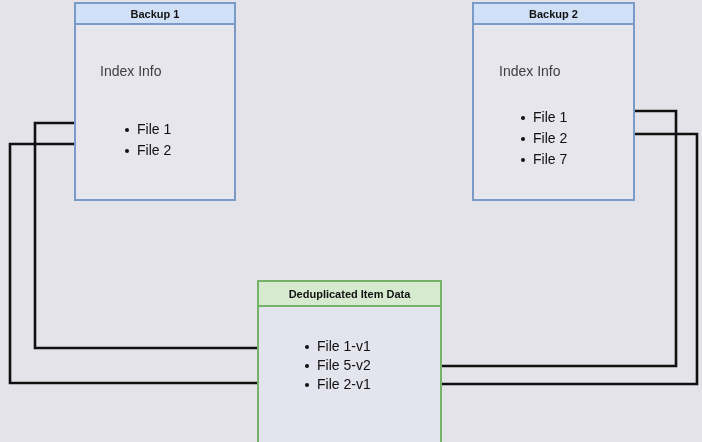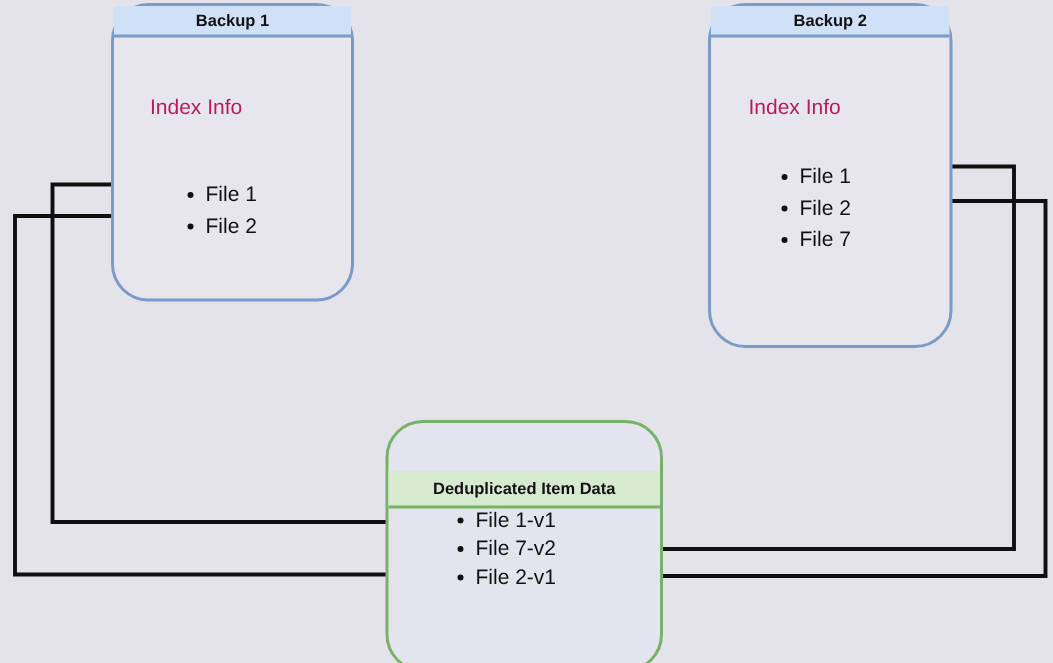--- a/index.html
+++ b/index.html
@@ -27,21 +27,20 @@
     height: 442px;
     pointer-events: none;
   }
 
   
   .node {
     position: absolute;
     box-sizing: border-box;
     border-width: 2px;
     border-style: solid;
-    border-radius: 25px;
   }
   .node-header {
     position: absolute;
     left: 0;
     top: 0;
     width: 100%;
     box-sizing: border-box;
     text-align: center;
     font-weight: bold;
     font-size: 11px;
@@ -75,21 +74,21 @@
     background: #e4e4ee;
   }
   .box-green .node-header {
     background: #d6ead0;
     border-bottom-color: #76b267;
   }
 
   .index-label {
     position: absolute;
     font-size: 14px;
-    color: #be185d;
+    color: #404040;
     white-space: nowrap;
   }
 
   ul.filelist {
     position: absolute;
     margin: 0;
     padding: 0;
     list-style: none;
     font-size: 14px;
     color: #101010;
@@ -147,36 +146,36 @@
     <div class="node-header">Backup 1</div>
     <div class="node-body" style="top:21px;">
       <div class="index-label" style="left:24px; top:38px;">Index Info</div>
       <ul class="filelist" style="left:49px; top:94px;">
         <li>File 1</li>
         <li>File 2</li>
       </ul>
     </div>
   </div>
 
-  <div class="node box-blue" style="left:472px; top:2px; width:163px; height:230px;">
+  <div class="node box-blue" style="left:472px; top:2px; width:163px; height:199px;">
     <div class="node-header">Backup 2</div>
     <div class="node-body" style="top:21px;">
       <div class="index-label" style="left:25px; top:38px;">Index Info</div>
       <ul class="filelist" style="left:47px; top:82px;">
         <li>File 1</li>
         <li>File 2</li>
         <li>File 7</li>
       </ul>
     </div>
   </div>
 
   <div class="node box-green" style="left:257px; top:280px; width:185px; height:168px;">
-    <div class="node-header" style="height:25px; line-height:25px;margin-top:32px;">Deduplicated Item Data</div>
+    <div class="node-header" style="height:25px; line-height:25px;">Deduplicated Item Data</div>
     <div class="node-body" style="top:25px;">
       <ul class="filelist dedup-list" style="left:46px; top:30px;text-align:center;">
         <li>File 1-v1</li>
-        <li>File 7-v2</li>
+        <li>File 5-v2</li>
         <li>File 2-v1</li>
       </ul>
     </div>
   </div>
 
 </div>
 
 </body></html>

